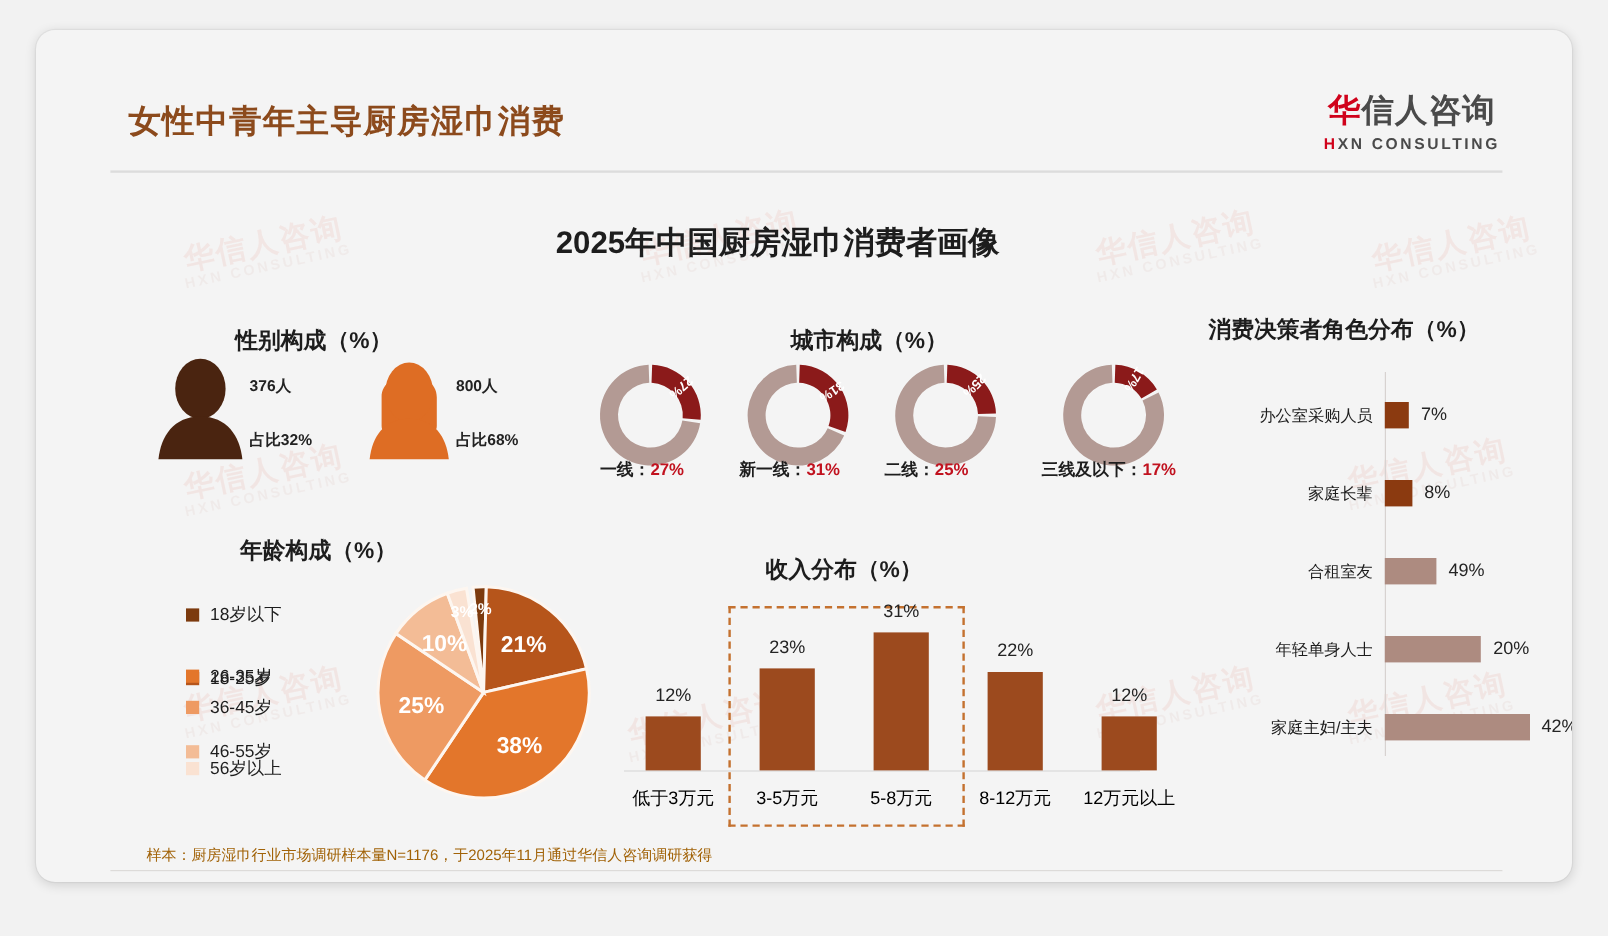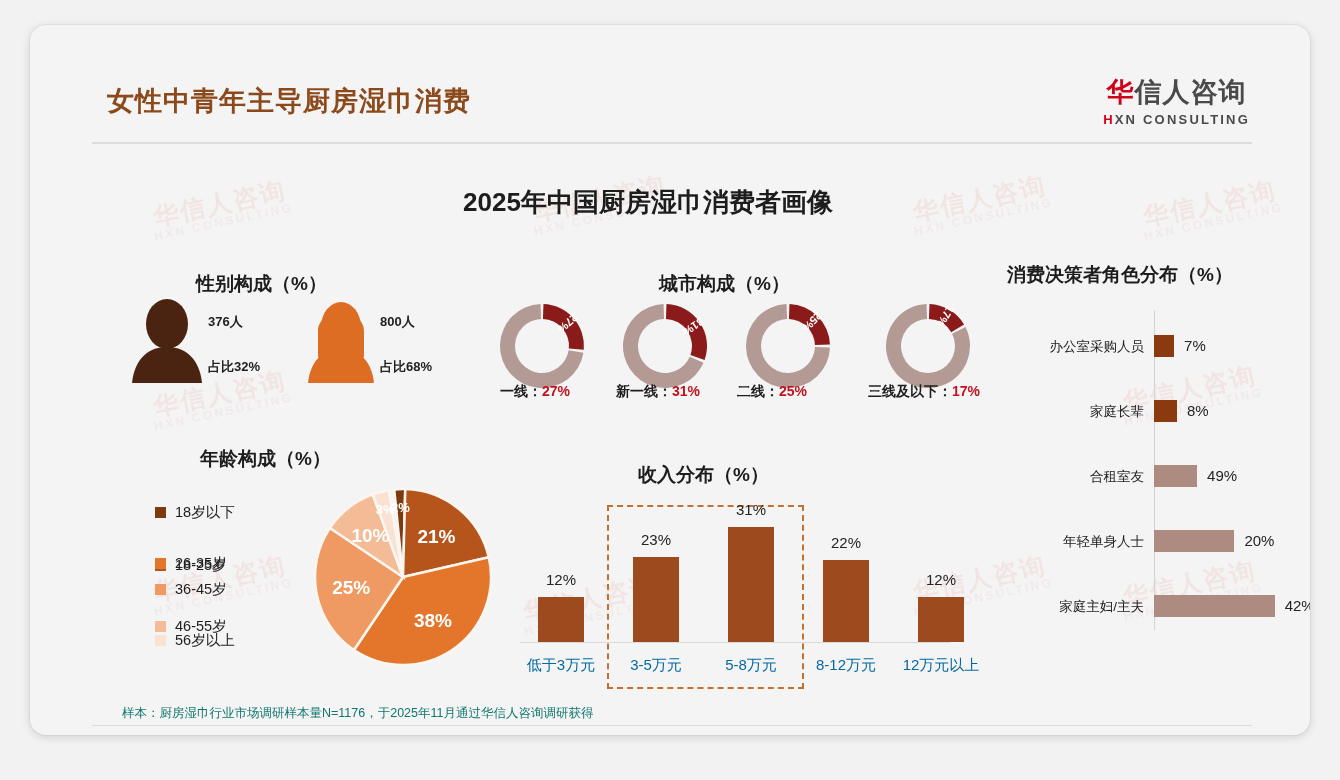--- a/index.html
+++ b/index.html
@@ -47,32 +47,32 @@
   .donut-lbl em{font-style:normal;color:#C1121F;}
 
   
   .lg-row{position:absolute;display:flex;align-items:center;gap:9px;white-space:nowrap;}
   .lg-sw{width:11px;height:11px;flex:none;}
   .lg-tx{font-size:14.5px;color:#1d1d1d;}
 
   
   .ibar{position:absolute;background:#9C4A1E;}
   .ival{position:absolute;font-size:15px;color:#242424;white-space:nowrap;text-align:center;}
-  .icat{position:absolute;font-size:15px;color:#0369a1;white-space:nowrap;text-align:center;}
+  .icat{position:absolute;font-size:15px;color:#000000;white-space:nowrap;text-align:center;}
   .iaxis{position:absolute;height:1px;background:#d9d9d9;}
   .idash{position:absolute;border:2px dashed #C4712F;}
 
   
   .d-lbl{position:absolute;font-size:13.5px;color:#1d1d1d;white-space:nowrap;text-align:right;}
   .d-bar{position:absolute;}
   .d-val{position:absolute;font-size:15px;color:#242424;white-space:nowrap;}
   .d-axis{position:absolute;width:1px;background:#d7d2d0;}
 
   
-  .f-note{position:absolute;left:92px;top:680px;font-size:12.5px;color:#0f766e;white-space:nowrap;}
+  .f-note{position:absolute;left:92px;top:680px;font-size:12.5px;color:#a16207;white-space:nowrap;}
   .f-rule{position:absolute;left:62px;top:700px;width:1160px;height:1px;background:#dddbd9;}
 </style>
 </head>
 <body>
 
 <div id="root">
   <div class="card">
 
     <div id="wm-layer">
         <div class="wm" style="left: 120px; top: 165px;">

